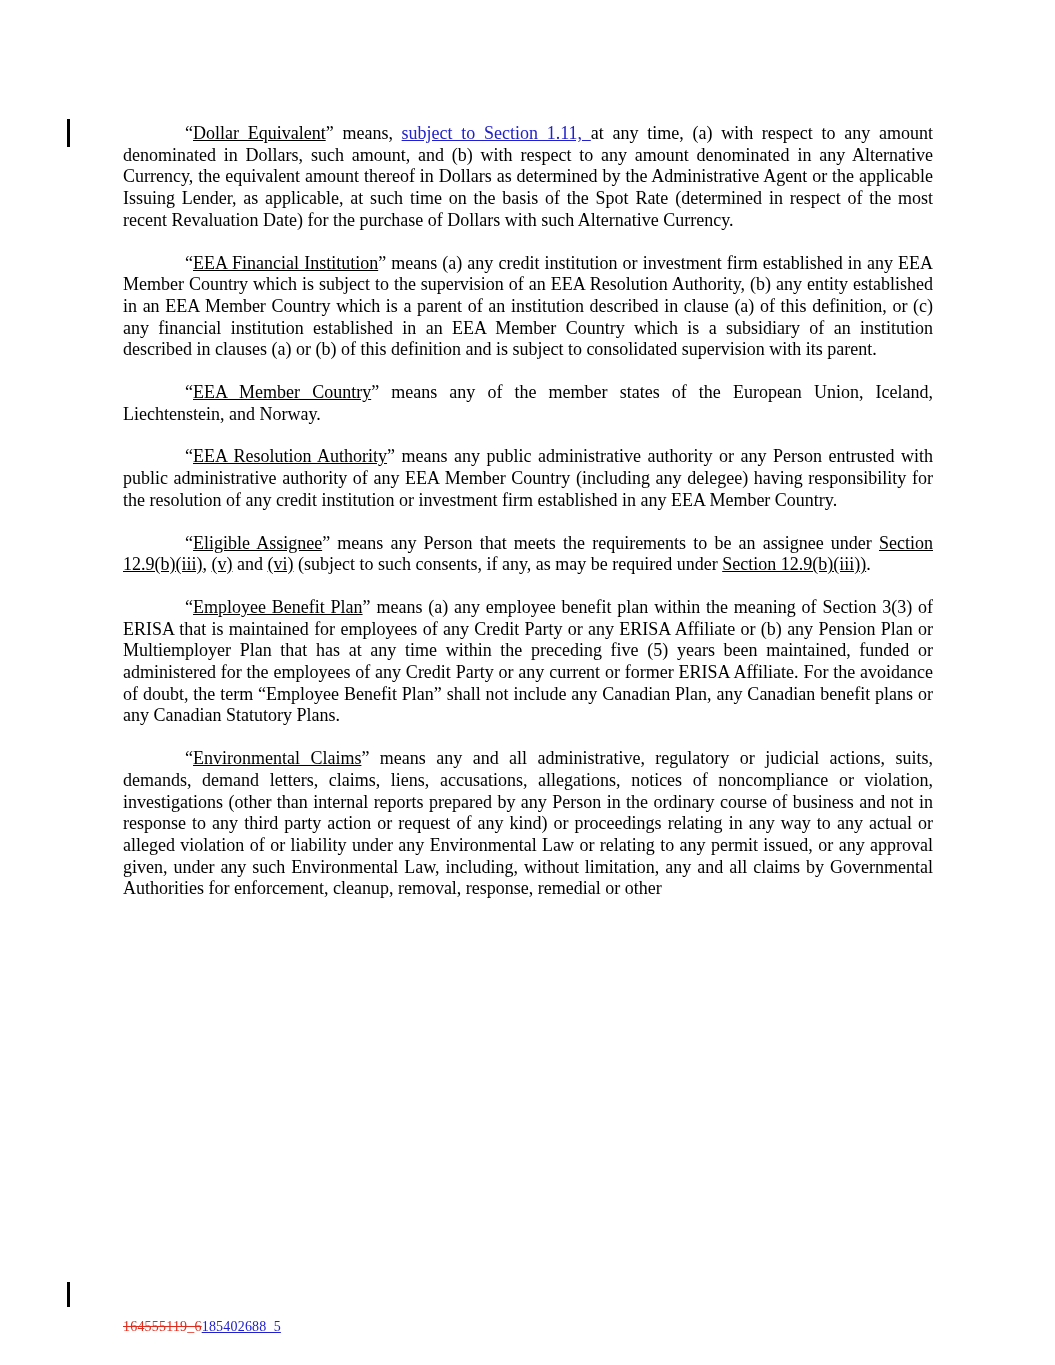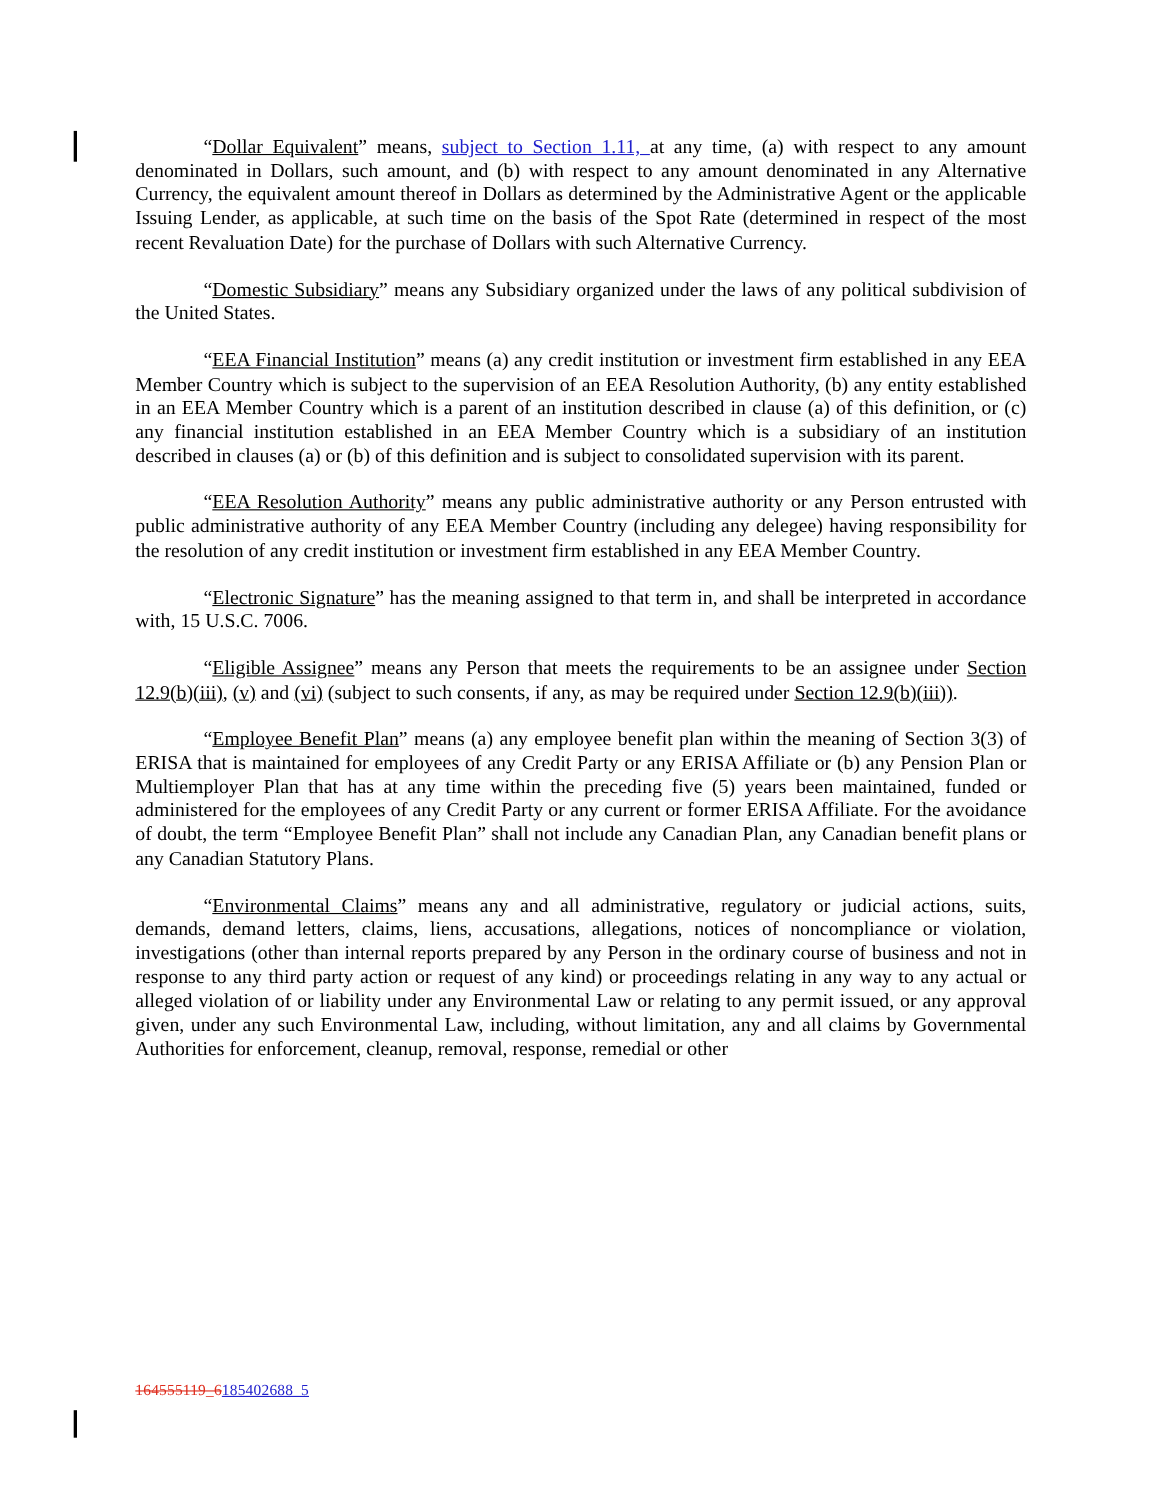--- a/index.html
+++ b/index.html
@@ -21,34 +21,33 @@
   .r-ins{ color:var(--ins, #2020CC); text-decoration:underline; }
   .r-del{ color:var(--del, #DE2B1C); text-decoration:line-through; }
   .change-bar { position:absolute; left:67px; width:2.5px; background:var(--ink, #000); }
   .change-bar.top { top:119px; height:28px; }
   .change-bar.bottom { top:1282px; height:25px; }
   .page-number {
     position:absolute; top:1255px; left:0; width:1055px;
     text-align:center; font-size:18px; line-height:22px;
   }
   .doc-id {
-    position:absolute; top:1256px; left:123px;
+    position:absolute; top:1318px; left:123px;
     font-size:14px; line-height:17px; letter-spacing:0.2px;
   }
 </style>
 </head>
 <body>
 
 <div class="page">
   <div class="change-bar top"></div>
   <div class="change-bar bottom"></div>
   <main class="doc-body">
       <p class="para"><span class="r-n">“</span><span class="r-u">Dollar Equivalent</span><span class="r-n">” means, </span><span class="r-ins">subject to Section 1.11, </span><span class="r-n">at any time, (a) with respect to any amount denominated in Dollars, such amount, and (b) with respect to any amount denominated in any Alternative Currency, the equivalent amount thereof in Dollars as determined by the Administrative Agent or the applicable Issuing Lender, as applicable, at such time on the basis of the Spot Rate (determined in respect of the most recent Revaluation Date) for the purchase of Dollars with such Alternative Currency.</span></p>
-      <p class="para"><span class="r-n">“</span><span class="r-u">Domestic Subsidiary</span><span class="r-n">” means any Subsidiary organized under the laws of any political subdivision of the United States.</span></p>
       <p class="para"><span class="r-n">“</span><span class="r-u">EEA Financial Institution</span><span class="r-n">” means (a) any credit institution or investment firm established in any EEA Member Country which is subject to the supervision of an EEA Resolution Authority, (b) any entity established in an EEA Member Country which is a parent of an institution described in clause (a) of this definition, or (c) any financial institution established in an EEA Member Country which is a subsidiary of an institution described in clauses (a) or (b) of this definition and is subject to consolidated supervision with its parent.</span></p>
+      <p class="para"><span class="r-n">“</span><span class="r-u">EEA Member Country</span><span class="r-n">” means any of the member states of the European Union, Iceland, Liechtenstein, and Norway.</span></p>
       <p class="para"><span class="r-n">“</span><span class="r-u">EEA Resolution Authority</span><span class="r-n">” means any public administrative authority or any Person entrusted with public administrative authority of any EEA Member Country (including any delegee) having responsibility for the resolution of any credit institution or investment firm established in any EEA Member Country.</span></p>
-      <p class="para"><span class="r-n">“</span><span class="r-u">Electronic Signature</span><span class="r-n">” has the meaning assigned to that term in, and shall be interpreted in accordance with, 15 U.S.C. 7006.</span></p>
       <p class="para"><span class="r-n">“</span><span class="r-u">Eligible Assignee</span><span class="r-n">” means any Person that meets the requirements to be an assignee under </span><span class="r-u">Section 12.9(b)(iii)</span><span class="r-n">, </span><span class="r-u">(v)</span><span class="r-n"> and </span><span class="r-u">(vi)</span><span class="r-n"> (subject to such consents, if any, as may be required under </span><span class="r-u">Section 12.9(b)(iii))</span><span class="r-n">.</span></p>
       <p class="para"><span class="r-n">“</span><span class="r-u">Employee Benefit Plan</span><span class="r-n">” means (a) any employee benefit plan within the meaning of Section 3(3) of ERISA that is maintained for employees of any Credit Party or any ERISA Affiliate or (b) any Pension Plan or Multiemployer Plan that has at any time within the preceding five (5) years been maintained, funded or administered for the employees of any Credit Party or any current or former ERISA Affiliate. For the avoidance of doubt, the term “Employee Benefit Plan” shall not include any Canadian Plan, any Canadian benefit plans or any Canadian Statutory Plans.</span></p>
       <p class="para"><span class="r-n">“</span><span class="r-u">Environmental Claims</span><span class="r-n">” means any and all administrative, regulatory or judicial actions, suits, demands, demand letters, claims, liens, accusations, allegations, notices of noncompliance or violation, investigations (other than internal reports prepared by any Person in the ordinary course of business and not in response to any third party action or request of any kind) or proceedings relating in any way to any actual or alleged violation of or liability under any Environmental Law or relating to any permit issued, or any approval given, under any such Environmental Law, including, without limitation, any and all claims by Governmental Authorities for enforcement, cleanup, removal, response, remedial or other</span></p>
     </main>
   <div class="doc-id"><span class="r-del">164555119_6</span><span class="r-ins">185402688_5</span></div>
 </div>
 
 </body></html>

